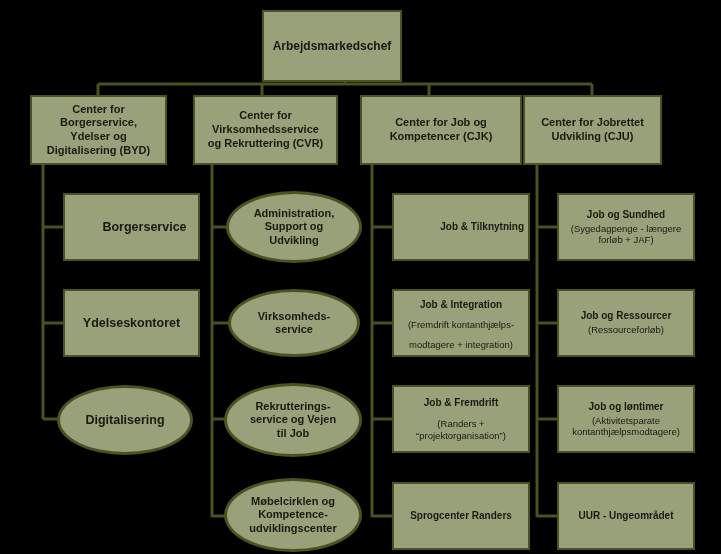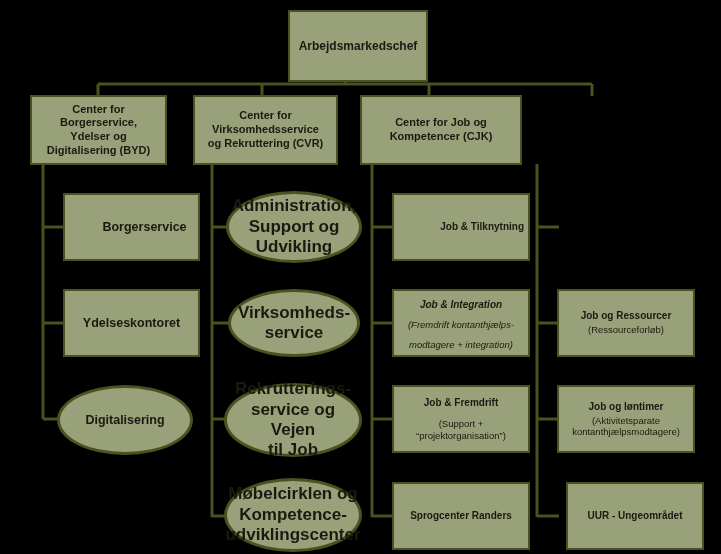--- a/index.html
+++ b/index.html
@@ -15,28 +15,28 @@
     text-align:center;padding:2px 4px;
     background:var(--node-fill,#99a17a);
     border:2px solid var(--node-border,#4b511f);
     color:var(--text,#1a1a10);
   }
   .ellipse{border-radius:50%;border-width:3px;}
   .lbl,.t,.s{white-space:pre-line;}
   .hdr .lbl{font-weight:bold;font-size:11px;line-height:1.25;}
   .root-box .lbl{font-weight:bold;font-size:12px;}
   .big .lbl{font-weight:bold;font-size:12.5px;}
-  .mid .lbl{font-weight:bold;font-size:17px;line-height:1.2;}
+  .mid .lbl{font-weight:bold;font-size:11px;line-height:1.2;}
   .t{font-weight:bold;font-size:10px;line-height:1.2;display:block;}
   .s{font-size:9.5px;line-height:1.2;display:block;margin-top:2px;}
   .gap .s{margin-top:9px;}
-  .inline .t,.inline .s{display:inline;font-style:italic;}
+  .inline .t,.inline .s{display:inline;}
   .inline{line-height:1.25;}
 
-  .n-root{left:288px;top:10px;width:140px;height:72px;}
+  .n-root{left:262px;top:10px;width:140px;height:72px;}
   .n-h1{left:30px;top:95px;width:137px;height:70px;}
   .n-h2{left:193px;top:95px;width:145px;height:70px;}
   .n-h3{left:360px;top:95px;width:162px;height:70px;}
   .n-h4{left:523px;top:95px;width:139px;height:70px;}
 
   .n-c1r1{left:63px;top:193px;width:137px;height:68px;padding-left:30px;}
   .n-c1r2{left:63px;top:289px;width:137px;height:68px;}
   .n-c1r3{left:57px;top:385px;width:136px;height:70px;}
 
   .n-c2r1{left:226px;top:191px;width:136px;height:72px;}
@@ -45,21 +45,21 @@
   .n-c2r4{left:224px;top:478px;width:138px;height:74px;}
 
   .n-c3r1{left:392px;top:193px;width:138px;height:68px;align-items:flex-end;}
   .n-c3r2{left:392px;top:289px;width:138px;height:68px;}
   .n-c3r3{left:392px;top:385px;width:138px;height:68px;}
   .n-c3r4{left:392px;top:482px;width:138px;height:68px;text-align:center;}
 
   .n-c4r1{left:557px;top:193px;width:138px;height:68px;}
   .n-c4r2{left:557px;top:289px;width:138px;height:68px;}
   .n-c4r3{left:557px;top:385px;width:138px;height:68px;justify-content:center;}
-  .n-c4r4{left:557px;top:482px;width:138px;height:68px;margin-left:9px;}
+  .n-c4r4{left:557px;top:482px;width:138px;height:68px;}
 </style>
 </head>
 <body>
 
 <div class="canvas">
 
   <svg class="connectors" width="721" height="554" viewBox="0 0 721 554">
     <path fill="none" stroke="var(--connector,#4b511f)" stroke-width="3" d="
       M345 68 V84
       M98 84 H592
@@ -82,20 +82,24 @@
 Digitalisering (BYD)</span>
   </div>
   <div class="node hdr n-h2">
     <span class="lbl">Center for
 Virksomhedsservice
 og Rekruttering (CVR)</span>
   </div>
   <div class="node hdr n-h3">
     <span class="lbl">Center for Job og
 Kompetencer (CJK)</span>
+  </div>
+  <div class="node hdr n-h4">
+    <span class="lbl">Center for Jobrettet
+Udvikling (CJU)</span>
   </div>
 
   <div class="node big n-c1r1">
     <span class="lbl">Borgerservice</span>
   </div>
   <div class="node big n-c1r2">
     <span class="lbl">Ydelseskontoret</span>
   </div>
   <div class="node big ellipse n-c1r3">
     <span class="lbl">Digitalisering</span>
@@ -125,30 +129,37 @@
     <div>
         <span class="t">Job &amp; Tilknytning</span>
       </div>
   </div>
   <div class="node n-c3r2">
     <div class="inline"><span class="t">Job &amp; Integration</span> <span class="s">(Fremdrift kontanthjælps-modtagere  + integration)</span></div>
   </div>
   <div class="node gap n-c3r3">
     <div>
         <span class="t">Job &amp; Fremdrift</span>
-        <span class="s">(Support +
+        <span class="s">(Randers +
 “projektorganisation”)</span>
       </div>
   </div>
   <div class="node n-c3r4">
     <div>
         <span class="t">Sprogcenter Randers</span>
       </div>
   </div>
 
+  <div class="node n-c4r1">
+    <div>
+        <span class="t">Job og Sundhed</span>
+        <span class="s">(Sygedagpenge  - længere
+forløb + JAF)</span>
+      </div>
+  </div>
   <div class="node n-c4r2">
     <div>
         <span class="t">Job og Ressourcer</span>
         <span class="s">(Ressourceforløb)</span>
       </div>
   </div>
   <div class="node n-c4r3">
     <div>
         <span class="t">Job og løntimer</span>
         <span class="s">(Aktivitetsparate

